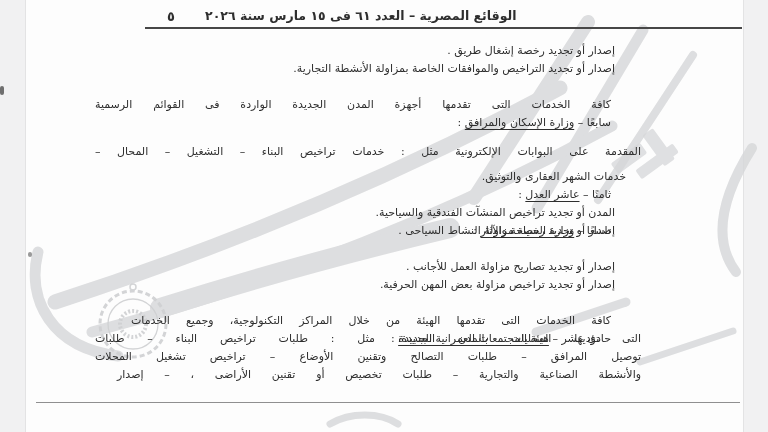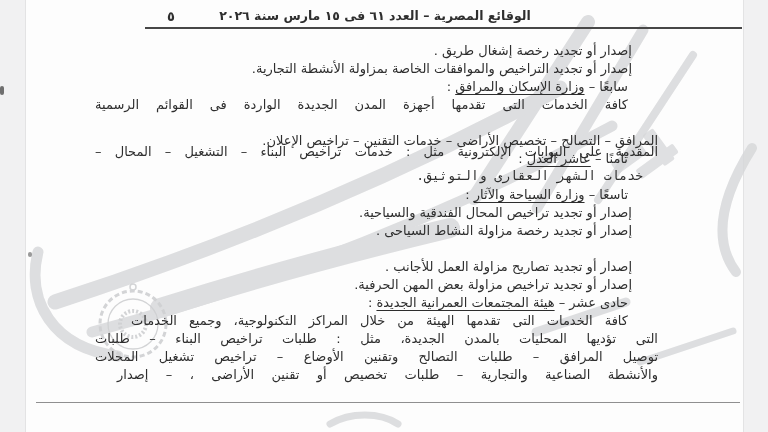--- a/index.html
+++ b/index.html
@@ -7,40 +7,40 @@
     position:relative;width:768px;height:432px;overflow:hidden;
     background:var(--page,#fdfdfd);
     font-family:"DejaVu Sans","Liberation Sans",sans-serif;
     color:var(--ink,#2e2e2e);
   }
   .margin-strip{position:absolute;top:0;bottom:0;background:var(--margin,#f1f1f2);}
   #margin-left{left:0;width:25px;border-right:1px solid #e3e3e4;}
   #margin-right{left:743px;width:25px;border-left:1px solid #e3e3e4;}
   #header-title{
     position:absolute;top:8px;left:205px;width:340px;height:16px;
-    direction:rtl;text-align:center;font-size:12.5px;font-weight:600;
+    direction:rtl;text-align:left;font-size:12.5px;font-weight:600;
     letter-spacing:0px;white-space:nowrap;
   }
   #page-number{
     position:absolute;top:9px;left:158px;width:26px;height:16px;
     text-align:center;font-size:13px;font-weight:600;
   }
   #header-rule{position:absolute;top:27px;left:145px;width:597px;height:2px;background:var(--rule-dark,#474747);}
   #footer-rule{position:absolute;top:402px;left:36px;width:704px;height:1px;background:var(--rule-light,#8f8f90);}
   #watermark{position:absolute;left:0;top:0;pointer-events:none;}
   #text-column{
     position:absolute;left:95px;top:0;width:563px;height:432px;
     direction:rtl;
   }
   .tline{
-    position:absolute;right:0;left:0;height:18px;line-height:16px;
-    font-size:13px;text-align:right;white-space:nowrap;
+    position:absolute;right:17px;left:0;height:18px;line-height:16px;
+    font-size:11px;text-align:right;white-space:nowrap;
   }
   .l-item{padding-right:26px;}
-  .l-heading{padding-right:30px;}
+  .l-heading{padding-right:30px;margin-top:36px;}
   .l-sub{padding-right:15px;}
   .l-pfirst{padding-right:30px;}
   .l-pfirst,.l-pjust{
     text-align:justify;text-align-last:justify;white-space:normal;
     word-spacing:1px;
   }
   .l-pend{padding-right:0;}
   .u-name{text-decoration:underline;text-underline-offset:3px;text-decoration-thickness:1px;}
   .speck{position:absolute;background:#8a8a8a;border-radius:2px;}
   #speck-1{left:0;top:86px;width:4px;height:9px;background:#6f6f6f;}
@@ -84,25 +84,24 @@
   <div id="page-number">٥</div>
   <div id="header-title">الوقائع المصرية – العدد ٦١ فى ١٥ مارس سنة ٢٠٢٦</div>
   <div id="header-rule"></div>
 
   <div id="text-column">
       <div class="tline l-item" style="top: 43px;">إصدار أو تجديد رخصة إشغال طريق .</div>
       <div class="tline l-item" style="top: 61px;">إصدار أو تجديد التراخيص والموافقات الخاصة بمزاولة الأنشطة التجارية.</div>
       <div class="tline l-heading" style="top: 79px;"><span>سابعًا – </span><span class="u-name">وزارة الإسكان والمرافق</span><span> :</span></div>
       <div class="tline l-pfirst" style="top: 97px;">كافة الخدمات التى تقدمها أجهزة المدن الجديدة الواردة فى القوائم الرسمية</div>
       <div class="tline l-pjust" style="top: 115px; margin-top: 29px;">المقدمة على البوابات الإلكترونية مثل : خدمات تراخيص البناء – التشغيل – المحال –</div>
-      <div class="tline l-pend" style="top: 133px;">المرافق – التصالح – تخصيص الأراضى – خدمات التقنين – تراخيص الإعلان.</div>
       <div class="tline l-heading" style="top: 151px;"><span>ثامنًا – </span><span class="u-name">عاشر العدل</span><span> :</span></div>
-      <div class="tline l-sub" style="top: 169px; font-family: Liberation Mono, monospace;">خدمات الشهر العقارى والتوثيق.</div>
+      <div class="tline l-sub" style="top: 169px;">خدمات الشهر العقارى والتوثيق.</div>
       <div class="tline l-heading" style="top: 187px;"><span>تاسعًا – </span><span class="u-name">وزارة السياحة والآثار</span><span> :</span></div>
-      <div class="tline l-item" style="top: 205px;">إصدار أو تجديد تراخيص المحال الفندقية والسياحية.</div>
+      <div class="tline l-item" style="top: 205px;">المدن أو تجديد تراخيص المنشآت الفندقية والسياحية.</div>
       <div class="tline l-item" style="top: 223px;">إصدار أو تجديد رخصة مزاولة النشاط السياحى .</div>
       <div class="tline l-item" style="top: 259px;">إصدار أو تجديد تصاريح مزاولة العمل للأجانب .</div>
       <div class="tline l-item" style="top: 277px;">إصدار أو تجديد تراخيص مزاولة بعض المهن الحرفية.</div>
       <div class="tline l-heading" style="top: 295px;"><span>حادى عشر – </span><span class="u-name">هيئة المجتمعات العمرانية الجديدة</span><span> :</span></div>
       <div class="tline l-pfirst" style="top: 313px; margin-left: 36px;">كافة الخدمات التى تقدمها الهيئة من خلال المراكز التكنولوجية، وجميع الخدمات</div>
       <div class="tline l-pjust" style="top: 331px;">التى تؤديها المحليات بالمدن الجديدة، مثل : طلبات تراخيص البناء – طلبات</div>
       <div class="tline l-pjust" style="top: 349px;">توصيل المرافق – طلبات التصالح وتقنين الأوضاع – تراخيص تشغيل المحلات</div>
       <div class="tline l-pjust" style="top: 367px; margin-left: 22px;">والأنشطة الصناعية والتجارية – طلبات تخصيص أو تقنين الأراضى ، – إصدار</div>
     </div>
 

